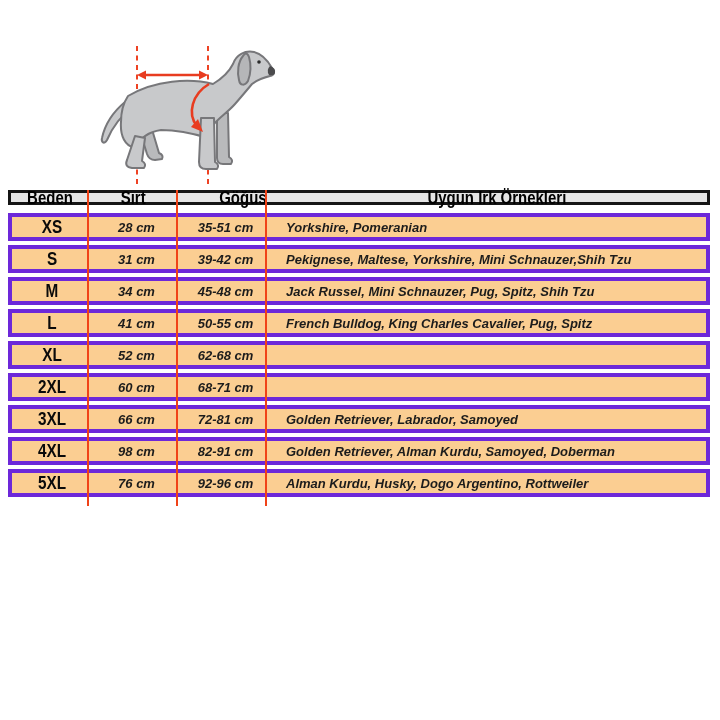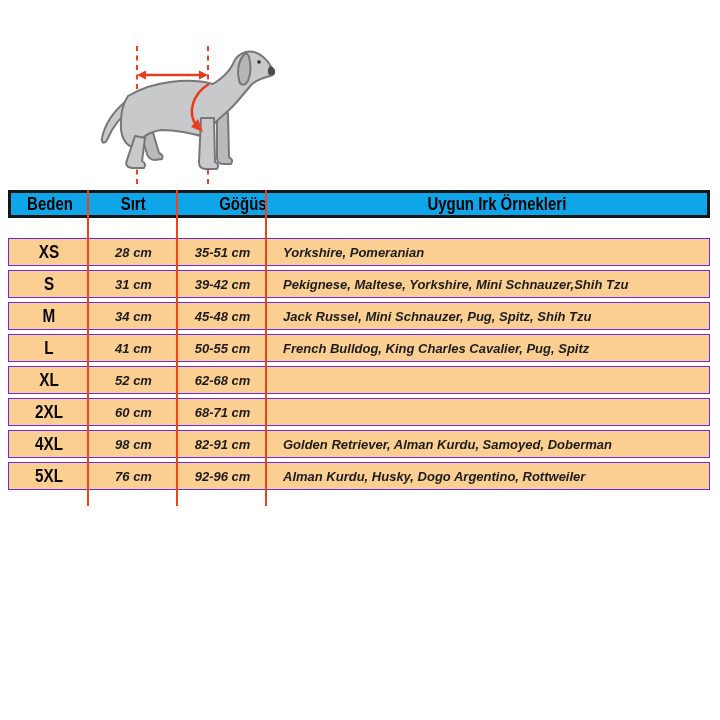--- a/index.html
+++ b/index.html
@@ -5,28 +5,28 @@
   html,body{margin:0;padding:0;background:#fff;}
   .canvas{position:relative;width:720px;height:720px;background:#ffffff;overflow:hidden;
           font-family:"Liberation Sans",sans-serif;}
 
   
   .dog-figure{position:absolute;left:95px;top:18px;width:240px;height:172px;}
 
   
   .size-table{position:absolute;left:8px;top:190px;width:702px;height:316px;}
 
-  .thead{box-sizing:border-box;height:28px;background:#0ea5e9;border:3px solid #151515;
-         display:flex;align-items:center;margin-bottom:20px;}
+  .thead{box-sizing:border-box;height:15px;background:#e5e5e5;border:3px solid #151515;
+         display:flex;align-items:center;margin-bottom:8px;}
   .th{display:flex;align-items:center;justify-content:center;color:#000;
       font-weight:700;font-size:17px;}
   .th span{display:inline-block;transform:scale(0.88,1.12);white-space:nowrap;}
   .th.c0{width:78px;} .th.c1{width:89px;} .th.c2{width:89px;padding-left:20px;} .th.c3{flex:1;}
 
-  .row{box-sizing:border-box;height:28px;background:#FBCE92;border:1px solid #6d28d9;
+  .row{box-sizing:border-box;height:28px;background:#FBCE92;border:4px solid #6d28d9;
        display:flex;align-items:center;margin-bottom:4px;}
   .cell{display:flex;align-items:center;justify-content:center;overflow:hidden;white-space:nowrap;}
   .c-size{width:80px;font-weight:700;font-size:17px;color:#0a0a0a;transform:scale(0.9,1.12);}
   .c-back{width:89px;} .c-chest{width:89px;}
   .c-breeds{flex:1;justify-content:flex-start;padding-left:16px;}
   .mono{font-family:Liberation Sans, sans-serif;font-style:italic;
         font-weight:700;font-size:13px;color:#1c1c1c;}
 
   .vline{position:absolute;top:0;bottom:0;width:2px;background:#F04318;z-index:6;}
   .vline.v1{left:79px;} .vline.v2{left:168px;} .vline.v3{left:257px;}
@@ -128,20 +128,26 @@
     <div class="cell c-back mono">52 cm</div>
     <div class="cell c-chest mono">62-68 cm</div>
   </div>
 
   <div class="row">
     <div class="cell c-size">2XL</div>
     <div class="cell c-back mono">60 cm</div>
     <div class="cell c-chest mono">68-71 cm</div>
   </div>
 
+  <div class="row">
+    <div class="cell c-size">3XL</div>
+    <div class="cell c-back mono">66 cm</div>
+    <div class="cell c-chest mono">72-81 cm</div>
+    <div class="cell c-breeds mono">Golden Retriever, Labrador, Samoyed</div>
+  </div>
 
   <div class="row">
     <div class="cell c-size">4XL</div>
     <div class="cell c-back mono">98 cm</div>
     <div class="cell c-chest mono">82-91 cm</div>
     <div class="cell c-breeds mono">Golden Retriever, Alman Kurdu, Samoyed, Doberman</div>
   </div>
 
   <div class="row">
     <div class="cell c-size">5XL</div>

